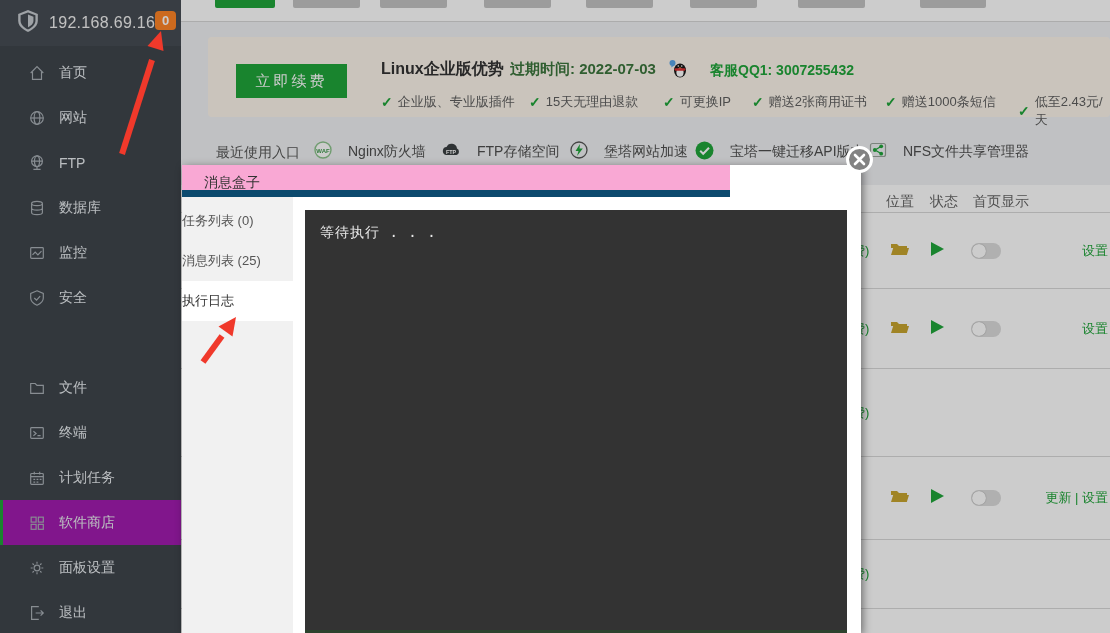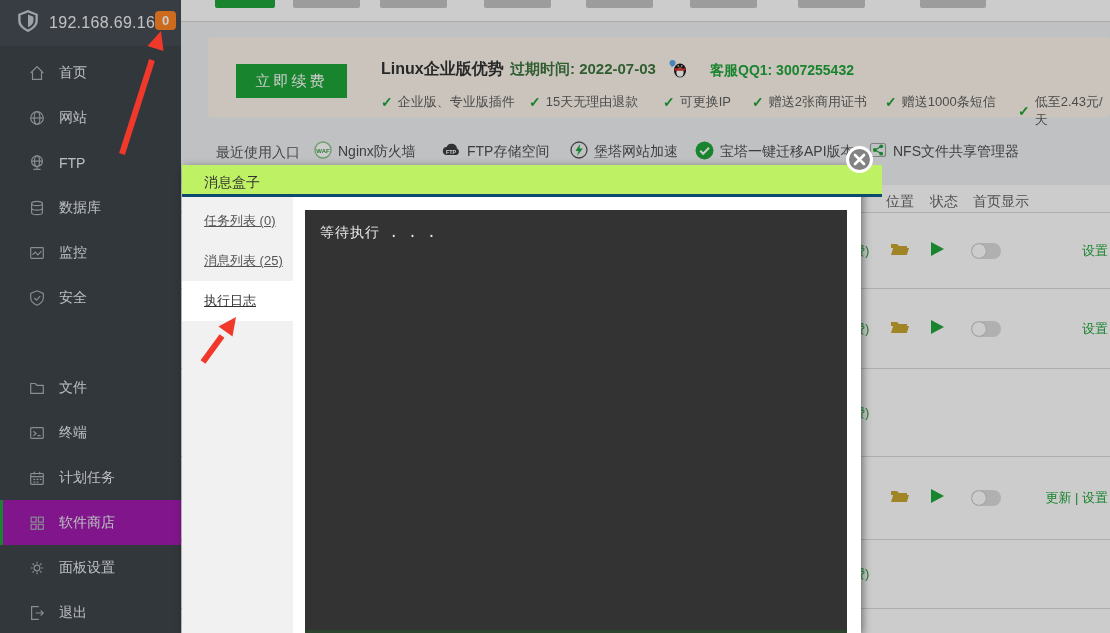--- a/index.html
+++ b/index.html
@@ -31,41 +31,41 @@
   .renew-btn { position:absolute; left:28px; top:27px; width:111px; height:34px; background:#20a53a; border:none; border-radius:0; color:#fff; font-size:15px; letter-spacing:3px; cursor:pointer; font-family:"Liberation Sans",sans-serif; }
   .bn-title { position:absolute; left:173px; top:22px; font-size:16px; font-weight:bold; color:#333; }
   .bn-expire { position:absolute; left:302px; top:23px; font-size:15px; font-weight:bold; color:#3c763d; }
   .bn-qq { position:absolute; top:22px; display:flex; align-items:center; gap:22px; font-size:14px; font-weight:bold; color:#20a53a; cursor:pointer; }
   .bn-qq1 { left:460px; } .bn-qq2 { left:654px; }
   .feature { position:absolute; top:56px; display:flex; align-items:center; gap:5px; font-size:13px; color:#5f5f5f; }
   .feature .tick { color:#20a53a; font-size:14px; font-weight:bold; }
 
   .quick-row { position:absolute; left:181px; top:117px; width:929px; height:68px; z-index:1; }
   .qr-title { position:absolute; left:35px; top:27px; font-size:14px; color:#555; }
-  .qr-item { position:absolute; top:24px; display:flex; align-items:center; gap:6px; font-size:14px; color:#4f4f4f; cursor:pointer; }
+  .qr-item { position:absolute; top:24px; display:flex; align-items:center; gap:16px; font-size:14px; color:#4f4f4f; cursor:pointer; }
 
   .table-area { position:absolute; left:181px; top:185px; width:929px; height:448px; background:#fff; z-index:1; }
   .col-h { position:absolute; top:8px; font-size:14px; color:#666; }
   .trow { position:absolute; left:0; width:929px; border-top:1px solid #d9d9d9; }
   .price { position:absolute; left:671px; top:50%; transform:translateY(-50%); font-size:13px; color:#20a53a; white-space:nowrap; }
   .tfolder { position:absolute; left:708px; top:50%; transform:translateY(-50%); }
   .tplay { position:absolute; left:750px; top:50%; transform:translateY(-50%); }
   .toggle { position:absolute; left:790px; top:50%; transform:translateY(-50%); width:30px; height:16px; background:#dcdcdc; border-radius:8px; cursor:pointer; }
   .toggle .knob { position:absolute; left:1px; top:1px; width:14px; height:14px; background:#fff; border-radius:50%; box-shadow:0 0 1px rgba(0,0,0,.4); }
   .actions { position:absolute; right:2px; top:50%; transform:translateY(-50%); font-size:13px; color:#20a53a; white-space:nowrap; cursor:pointer; }
 
   
   .overlay { position:absolute; left:0; top:0; width:1110px; height:633px; background:rgba(0,0,0,0.2); z-index:40; }
 
   
   .modal { position:absolute; left:182px; top:165px; width:679px; height:468px; background:#fff; z-index:50; box-shadow:2px 2px 8px rgba(0,0,0,.45); }
   .modal-title { position:absolute; left:22px; top:9px; font-size:14px; color:#333; }
-  .modal-hd { position:absolute; left:0; top:0; width:700px; height:32px; border-bottom:3px solid #0c4a6e; background:#bef264; }
+  .modal-hd { position:absolute; left:0; top:0; width:548px; height:32px; border-bottom:7px solid #0c4a6e; background:#f9a8d4; }
   .mtabs { position:absolute; left:0; top:32px; width:111px; height:436px; background:#f1f1f1; }
-  .mtab { position:absolute; left:0; width:111px; height:40px; line-height:40px; padding-left:22px; font-size:13px; color:#555; cursor:pointer;text-decoration:underline; }
+  .mtab { position:absolute; left:0; width:111px; height:40px; line-height:40px; font-size:13px; color:#555; cursor:pointer; }
   .mtab.active { background:#fff; color:#333; }
   .terminal { position:absolute; left:123px; top:45px; width:542px; height:423px; background:#333333; font-family:"DejaVu Sans Mono", monospace; }
   .term-line { position:absolute; left:15px; top:14px; color:#e8e8e8; font-size:14px; letter-spacing:1px; }
   .term-green { position:absolute; left:0; bottom:0; width:542px; height:3px; background:#2c432e; }
   .close-btn { position:absolute; left:846px; top:146px; width:27px; height:27px; border-radius:50%; background:#838383; border:3px solid #fff; z-index:60; cursor:pointer; display:flex; align-items:center; justify-content:center; padding:0; }
 
   .arrows { position:absolute; left:0; top:0; width:1110px; height:633px; z-index:80; pointer-events:none; }
 </style>
 </head>
 <body>

